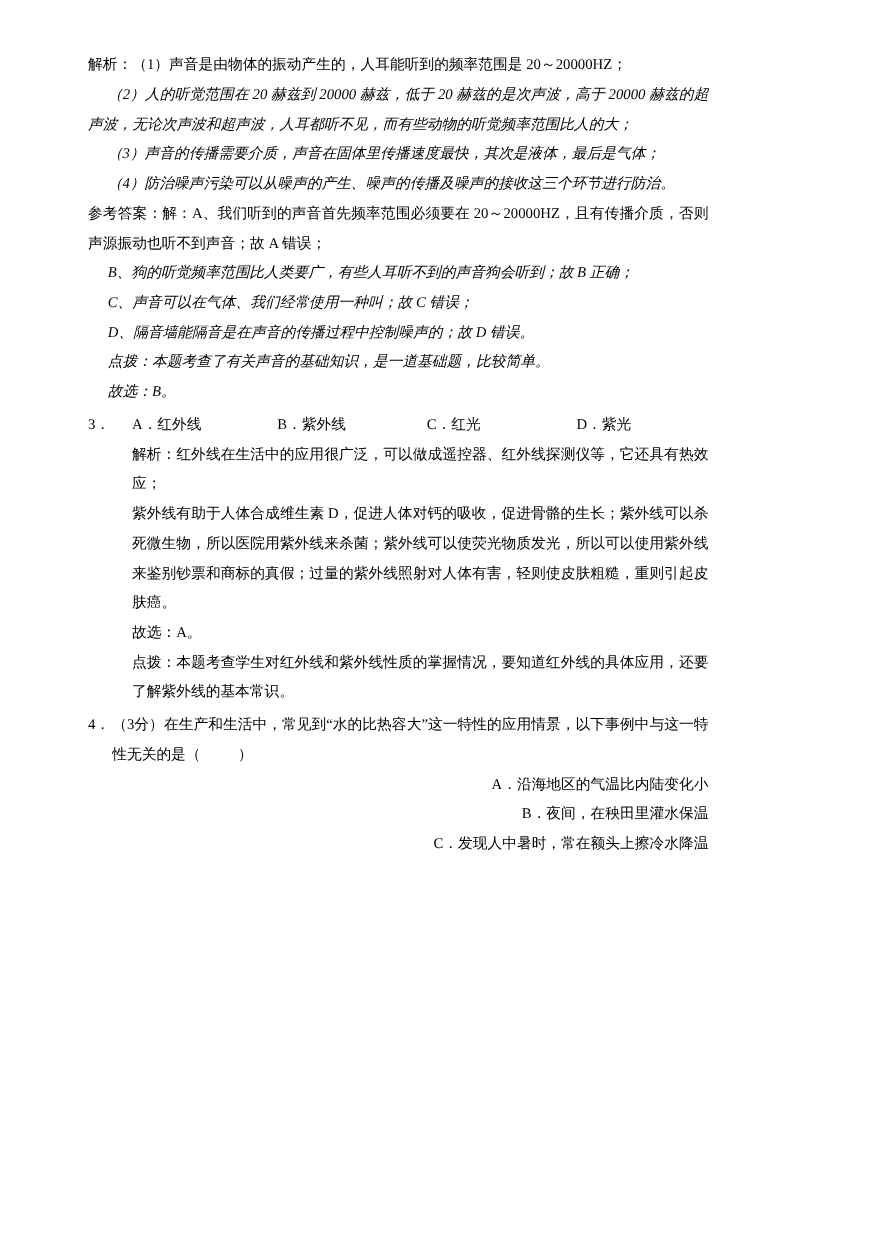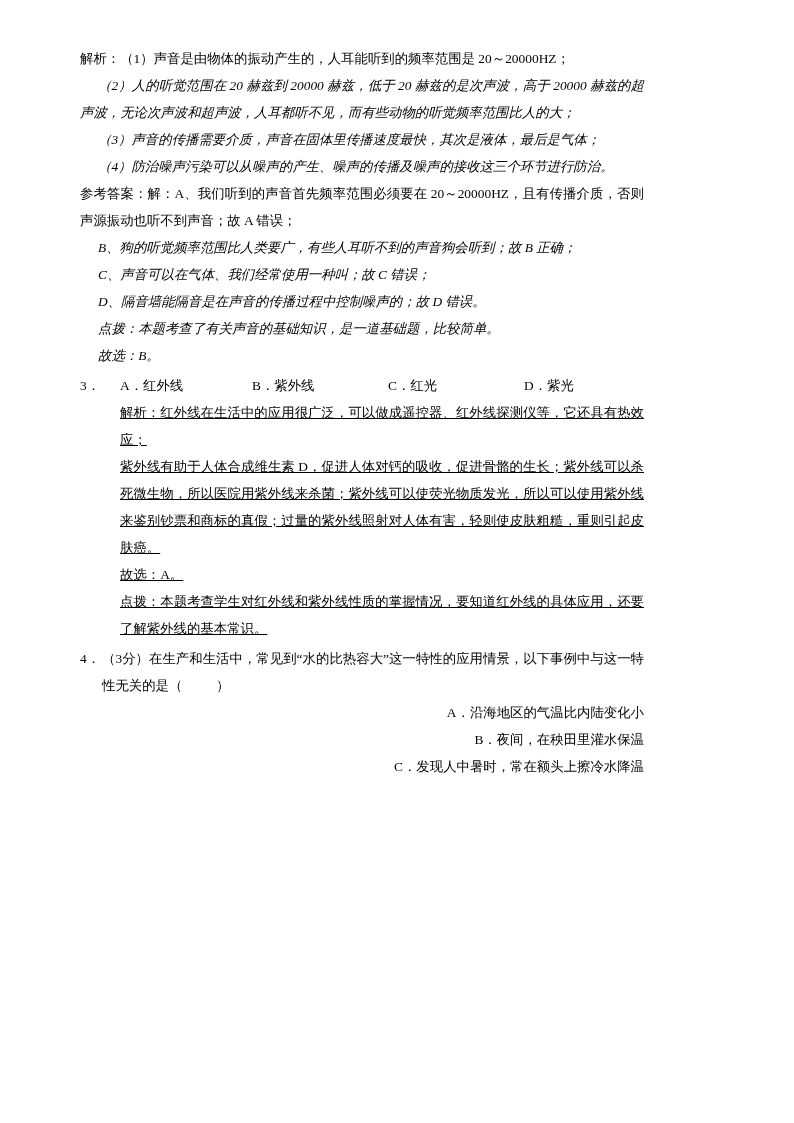--- a/index.html
+++ b/index.html
@@ -67,21 +67,20 @@
   .c3 { width: 136px; }
   .c4 { width: auto; }
   .choice-line {
     font-size: 13.4px;
     line-height: 27px;
     padding-left: 30px;
     text-align: right;
   }
   .sub {
     padding-left: 18px;
-    text-decoration: underline;
   }
   .blankspace {
     display: inline-block;
     width: 34px;
   }
 </style>
 </head>
 <body>
 
 <div class="page">

